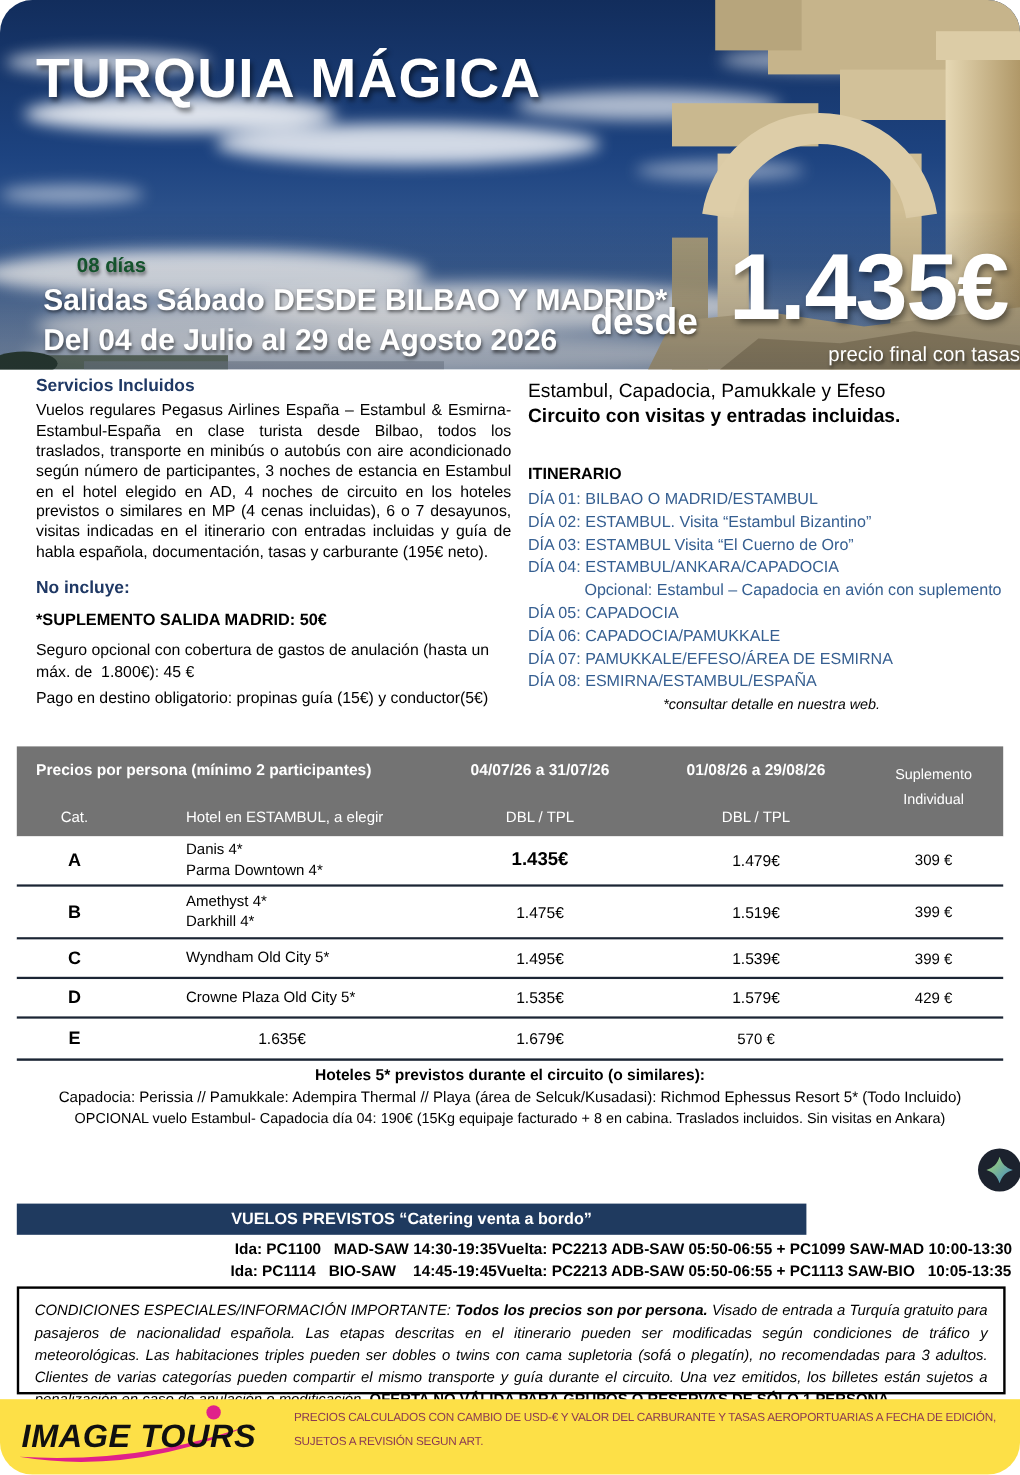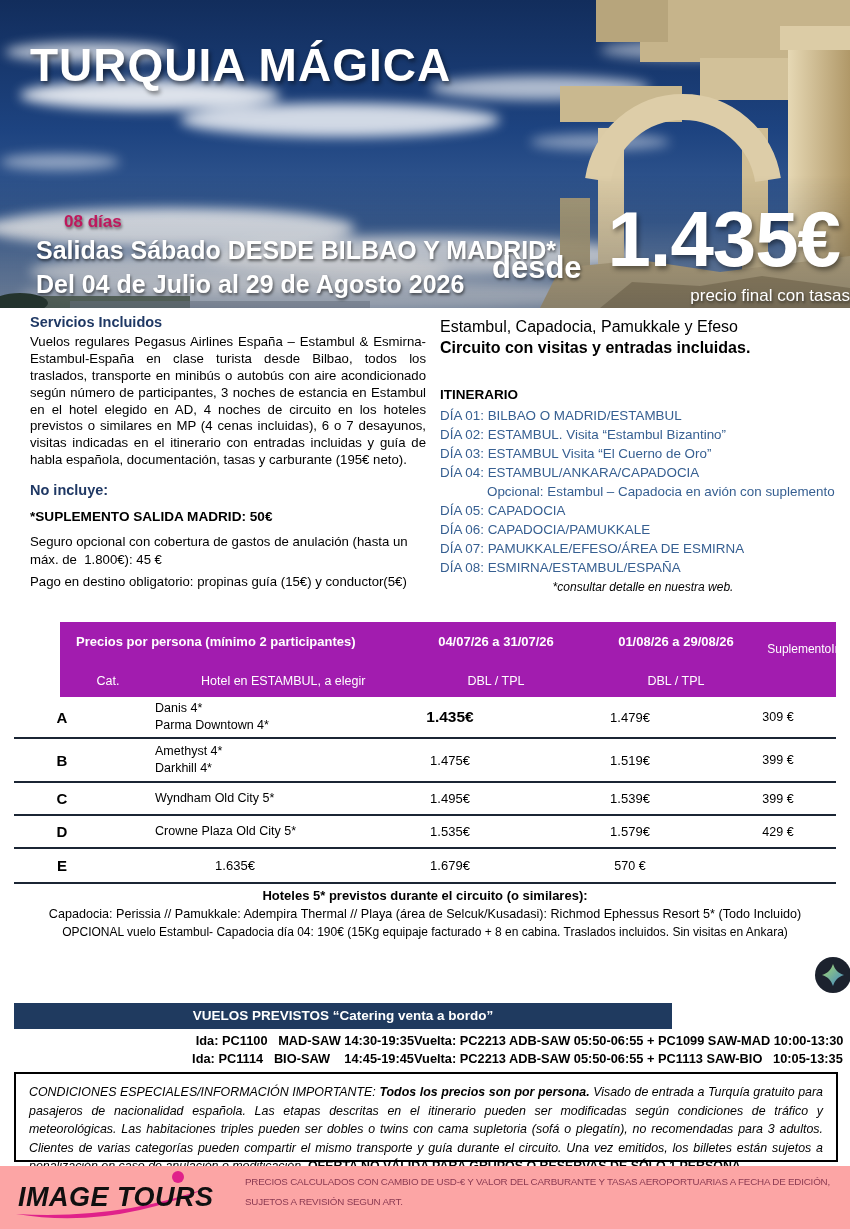--- a/index.html
+++ b/index.html
@@ -1,23 +1,23 @@
 <!DOCTYPE html>
 <html><head>
 <meta charset="utf-8">
 <style>
   html,body{margin:0;padding:0;background:#fff;}
   .page{position:relative;width:850px;height:1229px;background:#fff;overflow:hidden;
-        font-family:"Liberation Sans",sans-serif;color:#000;}
+        font-family:"Liberation Sans",sans-serif;color:#000;border-radius:27px;}
   
   .hero{position:absolute;left:0;top:0;width:850px;height:308px;overflow:hidden;}
   .hero svg{position:absolute;left:0;top:0;}
   .hero-title{position:absolute;left:30px;top:38px;font-size:46px;font-weight:bold;color:#fff;
               letter-spacing:1px;text-shadow:2px 3px 4px rgba(0,0,0,.45);}
-  .hero-days{position:absolute;left:64px;top:212px;font-size:17px;font-weight:bold;color:#be185d;
+  .hero-days{position:absolute;left:64px;top:212px;font-size:17px;font-weight:bold;color:#14532d;
              text-shadow:1px 2px 3px rgba(0,0,0,.55);}
   .hero-dep{position:absolute;left:36px;top:236px;font-size:25px;font-weight:bold;color:#fff;
             text-shadow:1px 2px 3px rgba(0,0,0,.55);}
   .hero-dates{position:absolute;left:36px;top:270px;font-size:25px;font-weight:bold;color:#fff;
             text-shadow:1px 2px 3px rgba(0,0,0,.55);}
   .hero-desde{position:absolute;left:492px;top:250px;font-size:31px;font-weight:bold;color:#fff;
             text-shadow:1px 2px 3px rgba(0,0,0,.5);}
   .hero-price{position:absolute;right:10px;top:200px;font-size:78px;font-weight:bold;color:#fff;
             line-height:1;letter-spacing:-1px;text-shadow:2px 3px 5px rgba(0,0,0,.45);}
   .hero-note{position:absolute;right:0;top:286px;font-size:17px;font-weight:normal;color:#fff;
@@ -33,26 +33,26 @@
   
   .right-col{position:absolute;left:440px;top:318px;width:406px;}
   .dest-line{font-size:16px;margin:0;}
   .dest-bold{font-size:16px;font-weight:bold;margin:3px 0 0 0;}
   .itin-title{font-size:13.5px;font-weight:bold;margin:30px 0 4px 0;}
   .day{font-size:13.4px;line-height:19px;color:#365F91;}
   .day.indent{padding-left:47px;}
   .itin-note{font-size:12px;font-style:italic;margin-top:3px;text-align:center;}
   
   .ptable{position:absolute;left:14px;top:622px;width:822px;}
-  .pt-head{background:#a21caf;color:#fff;display:grid;
-           grid-template-columns:96px 250px 180px 180px 116px;grid-template-rows:34px 41px;margin-left:46px;}
+  .pt-head{background:#737373;color:#fff;display:grid;
+           grid-template-columns:96px 250px 180px 180px 116px;grid-template-rows:34px 41px;}
   .pt-title{grid-column:1/3;grid-row:1;font-size:13px;font-weight:bold;padding:12px 0 0 16px;}
   .pt-period{font-size:13px;font-weight:bold;text-align:center;padding-top:12px;}
   .p1{grid-column:3;grid-row:1;} .p2{grid-column:4;grid-row:1;}
-  .pt-suppl{grid-column:5;grid-row:1/3;display:flex;flex-direction:row;justify-content:flex-end;
+  .pt-suppl{grid-column:5;grid-row:1/3;display:flex;flex-direction:column;justify-content:flex-end;
             align-items:center;font-size:12px;line-height:1.75;padding-bottom:20px;}
   .pt-cat{grid-column:1;grid-row:2;font-size:12.5px;align-self:end;text-align:center;padding-bottom:9px;}
   .pt-hotel{grid-column:2;grid-row:2;font-size:12.5px;align-self:end;padding:0 0 9px 45px;}
   .pt-dbl{font-size:12.5px;align-self:end;text-align:center;padding-bottom:9px;}
   .d1{grid-column:3;grid-row:2;} .d2{grid-column:4;grid-row:2;}
   .pt-row{display:grid;grid-template-columns:96px 250px 180px 180px 116px;align-items:center;
           border-bottom:2px solid #1b2534;background:#fff;}
   .r-a{min-height:40px;} .r-b{min-height:42px;} .r-c{min-height:31px;} .r-d{min-height:31px;} .r-e{min-height:33px;}
   .c-cat{text-align:center;font-size:15px;font-weight:bold;}
   .c-hotel{font-size:12.5px;line-height:1.35;padding-left:45px;}
@@ -73,21 +73,21 @@
   .flights-rows{position:absolute;left:14px;top:1032px;width:822px;}
   .f-row{display:grid;grid-template-columns:400px 422px;font-size:12.8px;font-weight:bold;
          line-height:18px;}
   .f-cell{text-align:right;white-space:pre;}
   
   .conditions{position:absolute;left:14px;top:1072px;width:794px;height:68px;border:2px solid #000;
               padding:9px 13px;font-size:12.4px;line-height:1.5;text-align:justify;font-style:italic;}
   .conditions .bold-up{font-style:normal;font-weight:bold;}
   .conditions .bold-it{font-weight:bold;}
   
-  .footer{position:absolute;left:0;top:1166px;width:850px;height:63px;background:#fca5a5;}
+  .footer{position:absolute;left:0;top:1166px;width:850px;height:63px;background:#fde047;}
   .logo{position:absolute;left:12px;top:4px;}
   .f-text{position:absolute;left:245px;top:6px;width:595px;color:#8b3a52;font-size:9.8px;line-height:20px;}
   .f-text .lk{color:#0563C1;text-decoration:underline;font-weight:bold;cursor:pointer;}
   .f-line2{letter-spacing:-0.2px;}
 </style>
 </head>
 <body>
 
 <div class="page">
 

